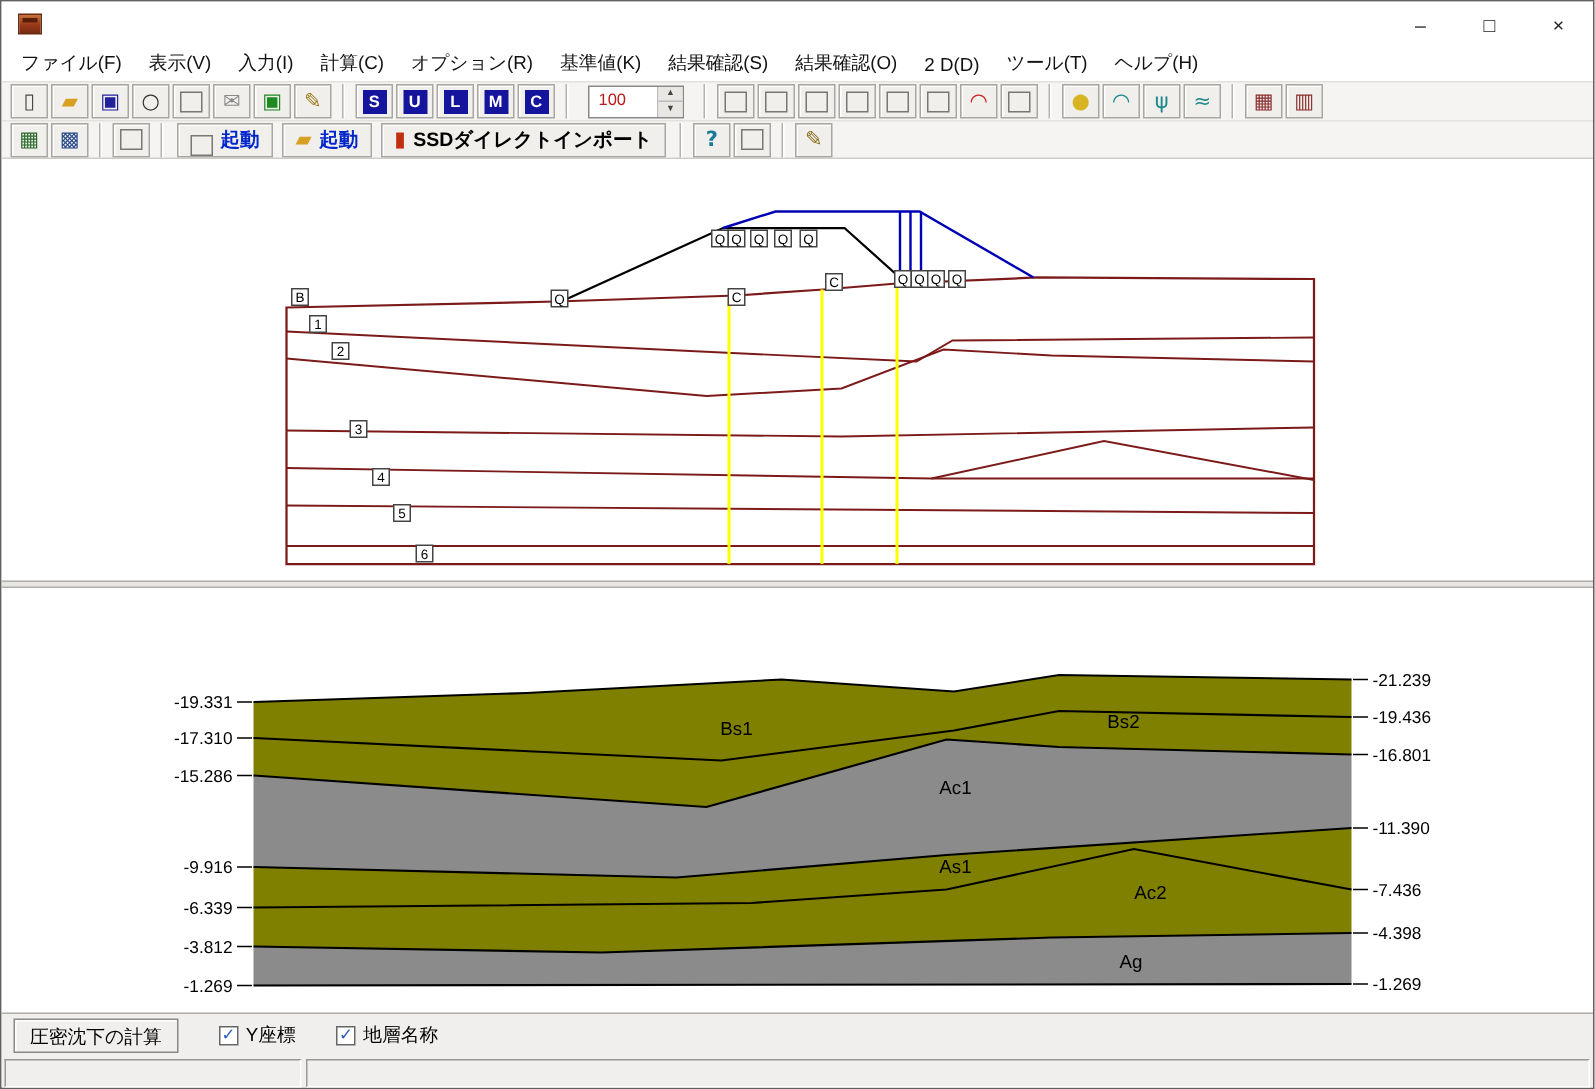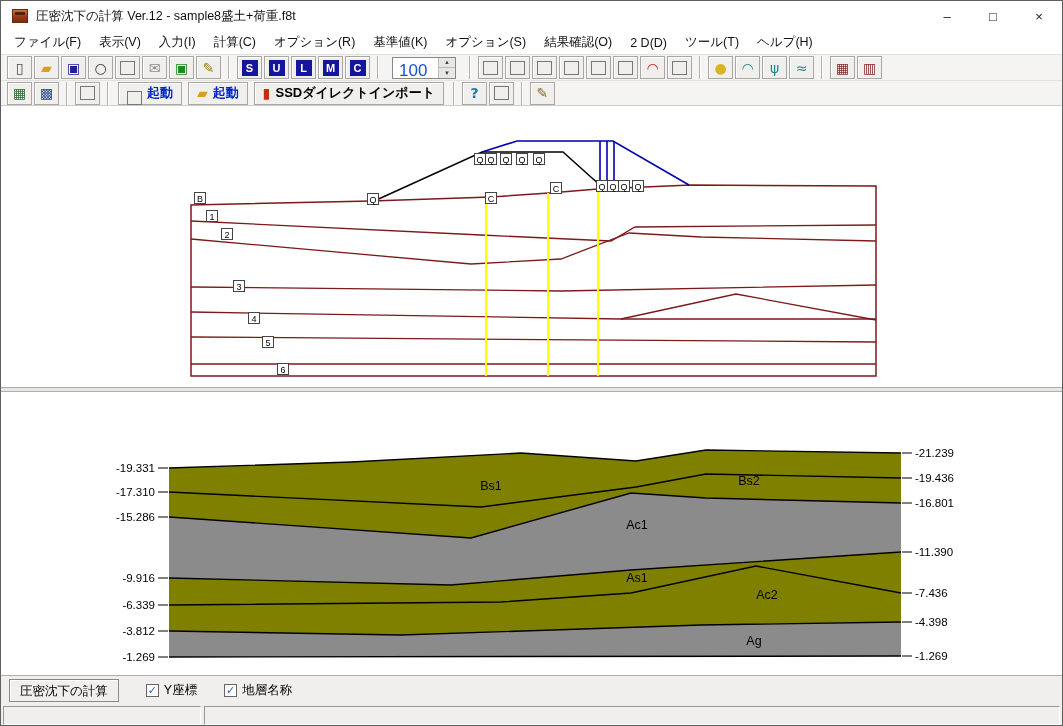--- a/index.html
+++ b/index.html
@@ -19,21 +19,21 @@
 #toolbar2{top:79px;height:26px;border-bottom:1px solid #cfcdca;}
 .tgroup{display:flex;align-items:center;gap:2px;}
 .tbtn{width:25px;height:23px;background:#f1efec;border:1px solid #a9a7a3;box-shadow:inset 1px 1px 0 #fff;display:inline-flex;align-items:center;justify-content:center;}
 .icon-core{display:inline-flex;align-items:center;justify-content:center;}
 .icon-glyph{font-size:14px;line-height:1;font-family:"DejaVu Sans",sans-serif;}
 .icon-stripes{width:15px;height:14px;display:inline-flex;flex-direction:column;border:1px solid #777;overflow:hidden;}
 .stripe{flex:1;}
 .letter-chip{width:16px;height:16px;background:#14149c;color:#fff;font-size:11px;font-weight:bold;display:inline-flex;align-items:center;justify-content:center;}
 .sep{width:0;height:23px;border-left:1px solid #b5b3af;border-right:1px solid #fff;margin:0 5px;}
 .spin{width:64px;height:22px;background:#fff;border:1px solid #8a8886;display:flex;margin:0 6px;}
-.spin-val{flex:1;font-size:17px;padding:3px 0 0 6px;color:#1d4ed8;}
+.spin-val{flex:1;font-size:11px;padding:3px 0 0 6px;color:#b91c1c;}
 .spin-btns{width:17px;display:flex;flex-direction:column;border-left:1px solid #bbb;}
 .spin-up,.spin-down{flex:1;font-size:6px;display:flex;align-items:center;justify-content:center;background:#e9e7e4;color:#444;}
 .spin-up{border-bottom:1px solid #bbb;}
 .tbtn-wide{height:23px;background:#f1efec;border:1px solid #a9a7a3;box-shadow:inset 1px 1px 0 #fff;display:inline-flex;align-items:center;gap:5px;padding:0 8px;margin:0 2px;}
 .launch-label{font-size:13px;font-weight:bold;color:#0026cc;}
 .ssd-label{font-size:13px;font-weight:bold;color:#000;}
 .canvas-top{position:absolute;left:0;top:105px;right:0;height:281px;background:#fff;}
 .hdivider{position:absolute;left:0;top:386px;right:0;height:5px;background:#e8e6e3;border-top:1px solid #b0aeaa;border-bottom:1px solid #b0aeaa;}
 .canvas-bottom{position:absolute;left:0;top:391px;right:0;height:283px;background:#fff;}
 svg.layer-canvas{position:absolute;left:0;top:0;}
@@ -46,36 +46,35 @@
 .cell-left{left:2px;width:198px;}
 .cell-right{left:203px;right:2px;}
 </style>
 </head>
 <body>
 
 <div class="window">
 
   <div class="titlebar">
     <span class="app-icon"></span>
-    <span class="title-text">圧密沈下の計算 Ver.12 - sample8盛土+荷重.f8t</span>
     <span class="win-controls">
       <span class="win-btn">–</span>
       <span class="win-btn">□</span>
       <span class="win-btn">×</span>
     </span>
   </div>
 
   <div class="menubar">
       <span class="menu-item">ファイル(F)</span>
       <span class="menu-item">表示(V)</span>
       <span class="menu-item">入力(I)</span>
       <span class="menu-item">計算(C)</span>
       <span class="menu-item">オプション(R)</span>
       <span class="menu-item">基準値(K)</span>
-      <span class="menu-item">オプション(S)</span>
+      <span class="menu-item">結果確認(S)</span>
       <span class="menu-item">結果確認(O)</span>
       <span class="menu-item">2 D(D)</span>
       <span class="menu-item">ツール(T)</span>
       <span class="menu-item">ヘルプ(H)</span>
     </div>
 
   <div class="toolbar" id="toolbar1">
     <div class="tgroup">
         <span class="tbtn">
           <span class="icon-core icon-glyph" style="color: rgb(74, 74, 74);">▯</span>

